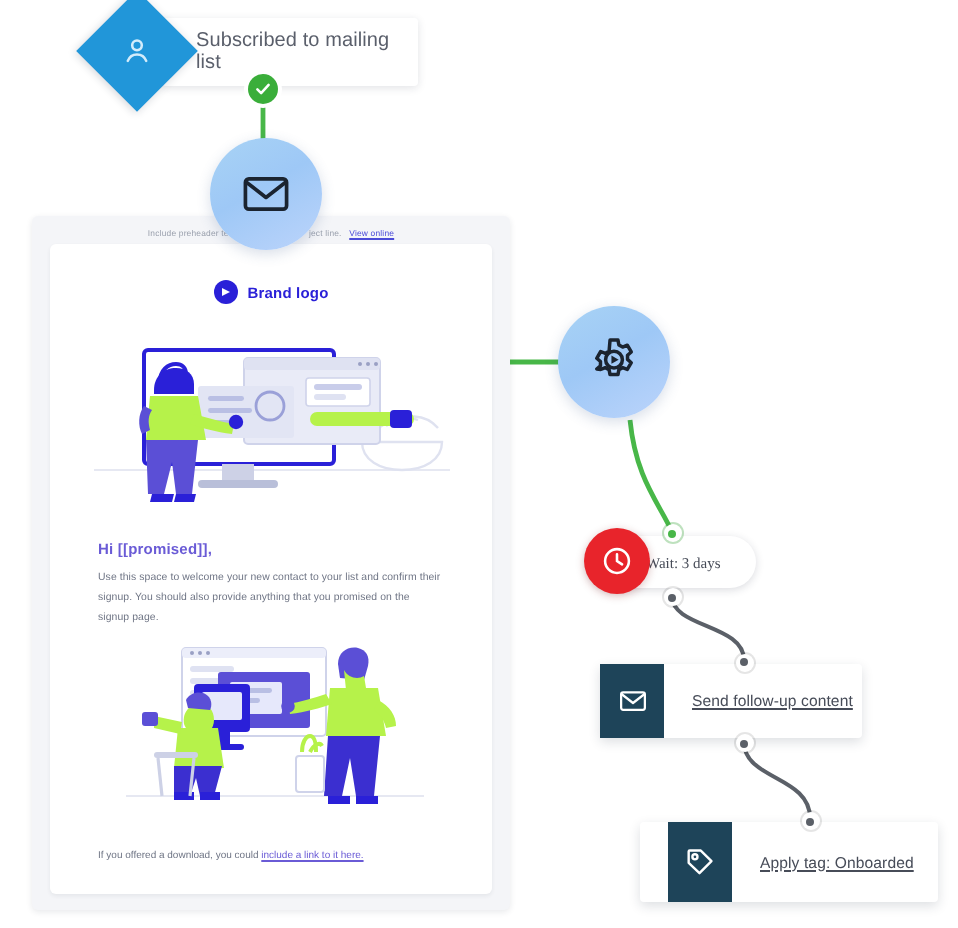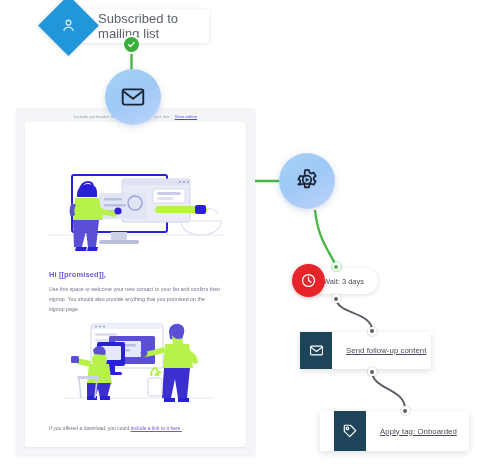--- a/index.html
+++ b/index.html
@@ -72,21 +72,21 @@
   .footer-copy .fc-link{color:#6a5bd6;text-decoration:underline;}
 
   
   .trigger-card{
     position:absolute;left:81px;top:9px;width:128px;height:34px;
     background:#fff;border-radius:2px;
     box-shadow:0 1px 4px rgba(30,40,60,.13);
     display:flex;align-items:center;
   }
   .trigger-label{
-    margin-left:17px;font-size:13px;color:#5a5f6b;letter-spacing:.05px;
+    margin-left:17px;font-size:10px;color:#5a5f6b;letter-spacing:.05px;
   }
   .diamond{
     position:absolute;left:47px;top:4px;width:43px;height:43px;
     background:#2196d9;transform:rotate(45deg);
     box-shadow:0 1px 4px rgba(30,40,60,.18);
   }
   .diamond-ico{
     position:absolute;left:47px;top:4px;width:43px;height:43px;
     display:flex;align-items:center;justify-content:center;
   }
@@ -108,21 +108,21 @@
   .mail-circle{left:105px;top:69px;width:56px;height:56px;}
   .gear-circle{left:279px;top:153px;width:56px;height:56px;}
 
   
   .wait-node{
     position:absolute;left:294px;top:268px;width:84px;height:26px;
     background:#fff;border-radius:13px;
     box-shadow:0 1px 4px rgba(30,40,60,.16);
     display:flex;align-items:center;
   }
-  .wait-label{margin-left:29px;font-size:7.5px;color:#474c58;}
+  .wait-label{margin-left:29px;font-size:7.5px;color:#474c58;font-family:Liberation Serif, serif;}
   .wait-ico{
     position:absolute;left:292px;top:264px;width:33px;height:33px;
     border-radius:50%;background:#e8242b;
     box-shadow:0 1px 4px rgba(120,20,20,.25);
     display:flex;align-items:center;justify-content:center;
   }
 
   
   .action-node{
     position:absolute;background:#fff;border-radius:2px;
@@ -186,20 +186,26 @@
     <div class="preheader">
       <span>Include preheader text</span>
       <span>&nbsp;&nbsp;&nbsp;&nbsp;&nbsp;&nbsp;&nbsp;&nbsp;&nbsp;&nbsp;&nbsp;&nbsp;&nbsp;&nbsp;&nbsp;&nbsp;&nbsp;&nbsp;&nbsp;&nbsp;&nbsp;&nbsp;&nbsp;&nbsp;&nbsp;&nbsp;&nbsp;</span>
       <span>ject line.</span>
       <span>&nbsp;</span>
       <span class="ph-link">View online</span>
     </div>
 
     <div class="email-card">
 
+      <div class="brand-row">
+        <span class="brand-logo-mark">
+            <i class="tri"></i>
+          </span>
+        <span class="brand-logo-text">Brand logo</span>
+      </div>
 
       <svg class="hero-ill" viewBox="0 0 178 86">
 
         <line x1="0" y1="66" x2="178" y2="66" stroke="#e6e8f2" stroke-width="1"></line>
 
         <path d="M138 50c6-9 16-12 24-9" stroke="#dfe2f0" stroke-width="1.2" fill="none"></path>
         <path d="M146 44c9-7 20-6 26 1" stroke="#dfe2f0" stroke-width="1.2" fill="none"></path>
         <path d="M134 52h40c0 9-9 14-20 14s-20-5-20-14z" fill="#fff" stroke="#dfe2f0" stroke-width="1.2"></path>
 
         <rect x="25" y="6" width="95" height="57" rx="2" fill="#fff" stroke="#2a20d8" stroke-width="2"></rect>

